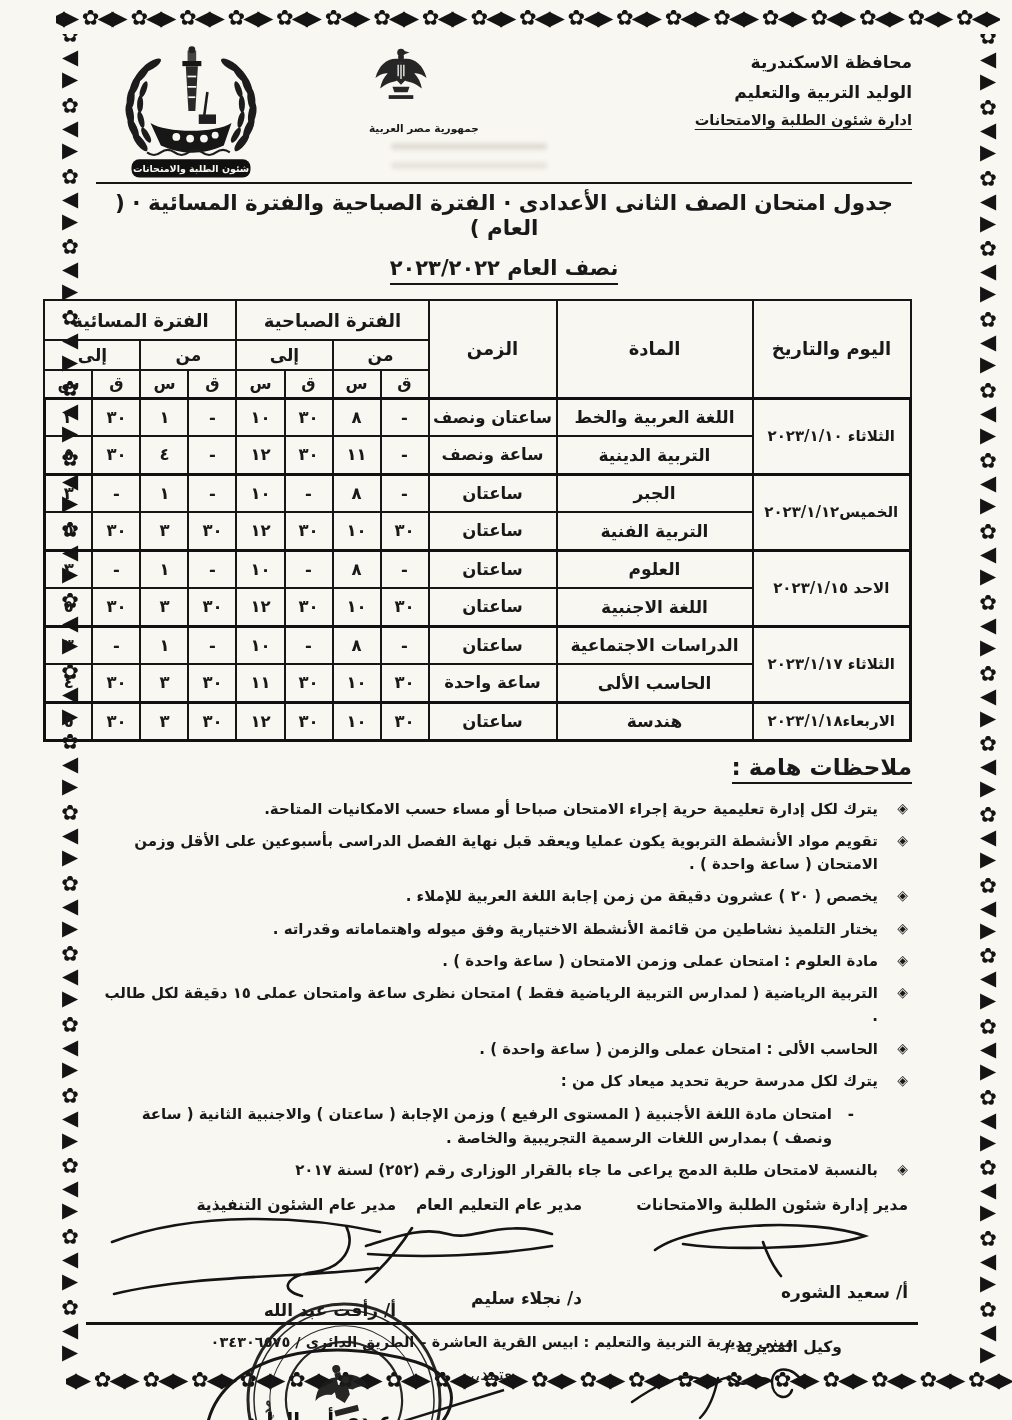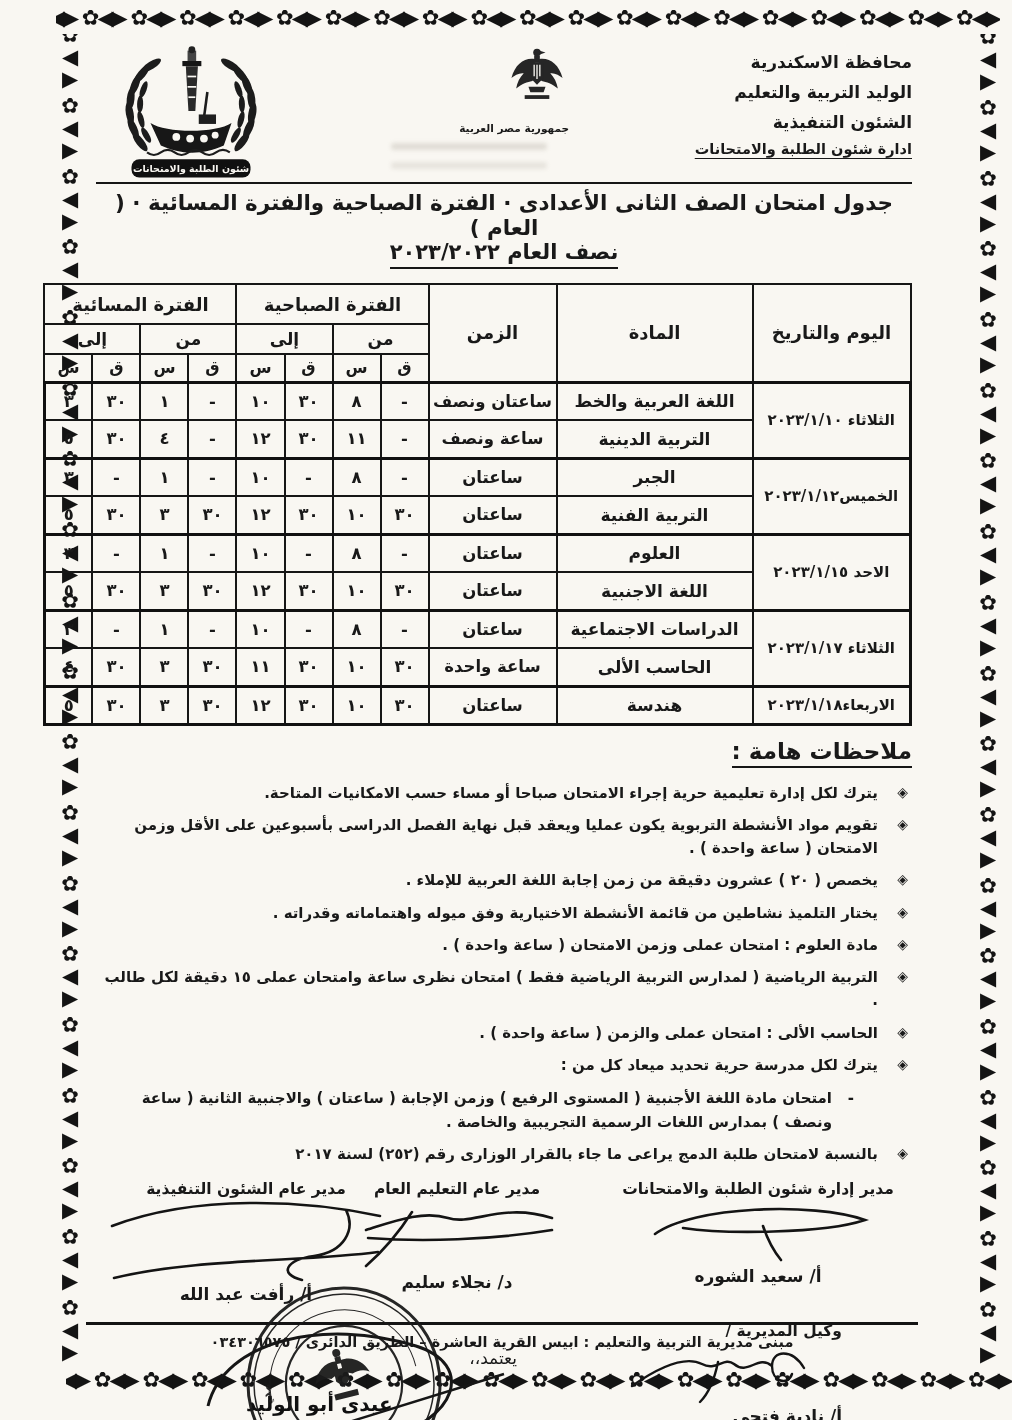--- a/index.html
+++ b/index.html
@@ -22,30 +22,30 @@
   #band-left   { left:56px;  top:34px; bottom:58px; }
   #band-right  { right:12px; top:34px; bottom:56px; }
 
   #content { position:absolute; top:42px; left:96px; right:100px; bottom:30px; }
 
   
   #header { display:flex; align-items:flex-start; justify-content:space-between; height:138px; }
   #hdr-right { width:260px; text-align:right; font-weight:bold; padding-top:6px; }
   #hdr-right .ln { font-size:17px; line-height:1.75; letter-spacing:0; }
   #hdr-right .ln.u { font-size:14.5px; text-decoration:underline; text-underline-offset:4px; }
-  #hdr-center { width:200px; text-align:right; padding-top:2px; }
+  #hdr-center { width:200px; text-align:left; padding-top:2px; }
   #hdr-center .cap { font-size:10.5px; font-weight:bold; margin-top:2px; }
   .smudge { height:7px; background:#b9b3a8; opacity:.38; filter:blur(2px); border-radius:3px; margin:9px 22px 0 22px; }
   .smudge.s2 { margin-top:12px; opacity:.28; }
   #hdr-left { width:190px; text-align:center; }
 
   
   #title-block { border-top:2.5px solid #161616; margin-top:2px; padding-top:6px; text-align:center; }
   #doc-title { font-size:21.5px; font-weight:bold; }
-  #doc-subtitle { display:inline-block; margin-top:0; font-size:21px; font-weight:bold;
+  #doc-subtitle { display:inline-block; margin-top:16px; font-size:21px; font-weight:bold;
                   border-bottom:2.5px solid #161616; padding-bottom:3px; }
 
   
   #sched-wrap { margin-top:14px; }
   table { width:100%; border-collapse:collapse; table-layout:fixed; }
   th, td { border:2px solid #161616; text-align:center; vertical-align:middle;
            font-weight:bold; padding:2px 2px; }
   thead th { font-size:17px; }
   thead tr.r1 th { height:40px; font-size:18px; }
   thead tr.r2 th { height:30px; }
@@ -64,21 +64,21 @@
   #notes-list { list-style:none; margin-top:14px; }
   #notes-list li { position:relative; padding-right:34px; text-align:right;
                    font-size:15px; font-weight:bold; line-height:1.55; margin-bottom:9px; }
   #notes-list li .blt { position:absolute; right:4px; top:0; font-size:14px; }
   .subnote { margin:2px 58px 9px 30px; text-align:right; font-size:15px; font-weight:bold;
              line-height:1.6; position:relative; padding-right:22px; }
   .subnote .dash { position:absolute; right:0; top:0; }
 
   
   #sigs { position:relative; height:268px; margin-top:14px; }
-  .sig-col { position:absolute; text-align:center; font-weight:bold; }
+  .sig-col { position:absolute; font-weight:bold; }
   .sig-title { font-size:15.5px; }
   .sig-name  { font-size:17px; }
   #sig-students { right:4px;  top:0; width:300px; }
   #sig-genedu   { right:330px; top:0; width:250px; }
   #sig-exec     { left:0;  top:0; width:300px; }
   #sig-wakeel   { right:70px; top:142px; width:250px; text-align:right; }
   #approve-word { position:absolute; right:395px; top:168px; font-size:17px; font-weight:normal; }
   #stamp-box { position:absolute; left:88px; top:76px; width:330px; height:250px; }
   #stamp-name { position:absolute; left:150px; top:212px; font-size:20px; font-weight:bold;
                 letter-spacing:1px; color:#101010; }
@@ -99,21 +99,20 @@
   <div id="band-left" class="band v">▶◀✿ ▶◀✿ ▶◀✿ ▶◀✿ ▶◀✿ ▶◀✿ ▶◀✿ ▶◀✿ ▶◀✿ ▶◀✿ ▶◀✿ ▶◀✿ ▶◀✿ ▶◀✿ ▶◀✿ ▶◀✿ ▶◀✿ ▶◀✿ ▶◀✿ ▶◀✿ ▶◀✿ ▶◀✿ ▶◀✿ ▶◀✿ ▶◀✿ ▶◀✿ ▶◀✿ ▶◀✿ ▶◀✿ ▶◀✿ ▶◀✿ ▶◀✿ ▶◀✿ ▶◀✿ ▶◀✿ ▶◀✿ ▶◀✿ ▶◀✿ ▶◀✿ ▶◀✿ ▶◀✿ ▶◀✿ ▶◀✿ ▶◀✿ ▶◀✿ ▶◀✿ ▶◀✿ ▶◀✿ ▶◀✿ ▶◀✿ ▶◀✿ ▶◀✿ ▶◀✿ ▶◀✿ ▶◀✿ ▶◀✿ ▶◀✿ ▶◀✿ ▶◀✿ ▶◀✿ ▶◀✿ ▶◀✿ ▶◀✿ ▶◀✿ ▶◀✿ ▶◀✿ ▶◀✿ ▶◀✿ ▶◀✿ ▶◀✿ </div>
   <div id="band-right" class="band v">▶◀✿ ▶◀✿ ▶◀✿ ▶◀✿ ▶◀✿ ▶◀✿ ▶◀✿ ▶◀✿ ▶◀✿ ▶◀✿ ▶◀✿ ▶◀✿ ▶◀✿ ▶◀✿ ▶◀✿ ▶◀✿ ▶◀✿ ▶◀✿ ▶◀✿ ▶◀✿ ▶◀✿ ▶◀✿ ▶◀✿ ▶◀✿ ▶◀✿ ▶◀✿ ▶◀✿ ▶◀✿ ▶◀✿ ▶◀✿ ▶◀✿ ▶◀✿ ▶◀✿ ▶◀✿ ▶◀✿ ▶◀✿ ▶◀✿ ▶◀✿ ▶◀✿ ▶◀✿ ▶◀✿ ▶◀✿ ▶◀✿ ▶◀✿ ▶◀✿ ▶◀✿ ▶◀✿ ▶◀✿ ▶◀✿ ▶◀✿ ▶◀✿ ▶◀✿ ▶◀✿ ▶◀✿ ▶◀✿ ▶◀✿ ▶◀✿ ▶◀✿ ▶◀✿ ▶◀✿ ▶◀✿ ▶◀✿ ▶◀✿ ▶◀✿ ▶◀✿ ▶◀✿ ▶◀✿ ▶◀✿ ▶◀✿ ▶◀✿ </div>
 
   <div id="content">
 
     <div id="header">
 
       <div id="hdr-right">
         <div class="ln">محافظة الاسكندرية</div>
         <div class="ln">الوليد التربية والتعليم</div>
-        <div class="ln">الشئون التنفيذية</div>
         <div class="ln u">ادارة شئون الطلبة والامتحانات</div>
       </div>
 
       <div id="hdr-center">
         <svg width="64" height="72" viewBox="0 0 64 76">
           <g fill="#262626">
             <circle cx="32" cy="9" r="4"></circle>
             <path d="M35 7 l6 2 -6 2 z"></path>
             <path d="M29 12 h6 v8 h-6 z"></path>
             <path d="M30 16 C19 14 9 21 5 36 C10 32 14 31 18 31 C14 35 11 41 10 47 C16 42 22 40 27 39 L30 36 Z"></path>

